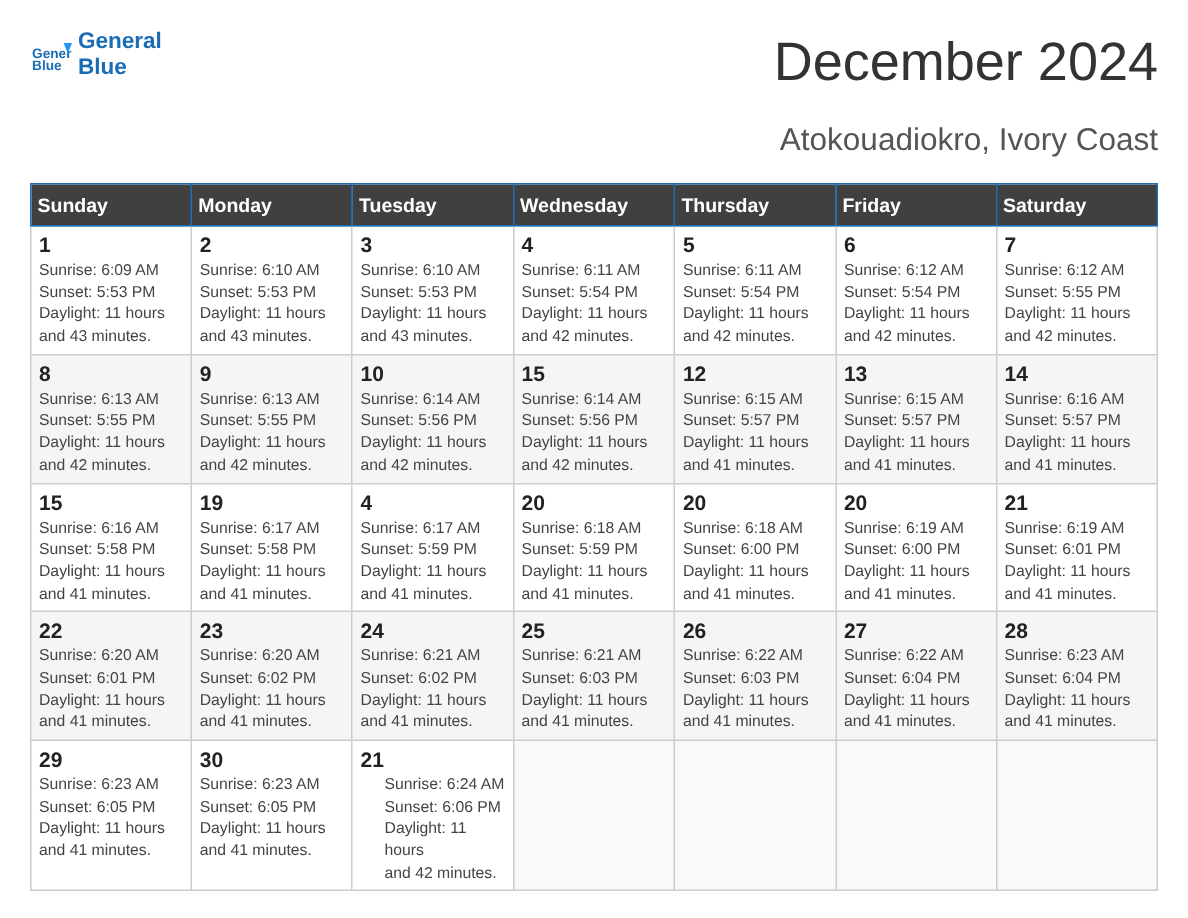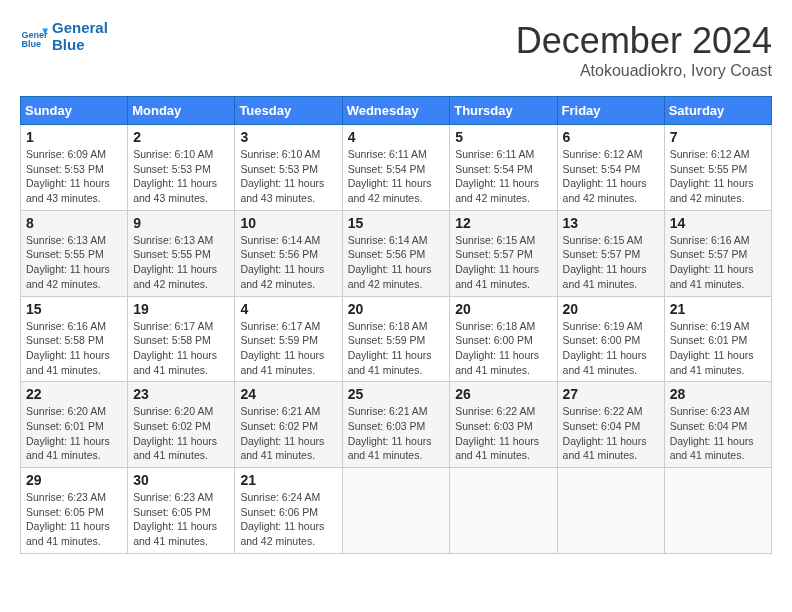--- a/index.html
+++ b/index.html
@@ -27,30 +27,31 @@
     }
     .title-block {
       text-align: right;
     }
     .month-title {
       font-size: 36px;
       font-weight: normal;
       color: #333;
     }
     .location {
-      font-size: 16px;
+      font-size: 21px;
       color: #555;
+      margin-top: 20px;
     }
     .calendar {
       width: 100%;
       border-collapse: collapse;
       font-size: 11px;
     }
     .calendar thead th {
-      background: #3b82f6;
+      background: #404040;
       color: #fff;
       padding: 6px 4px;
       text-align: left;
       font-size: 13px;
       font-weight: bold;
       border: 1px solid #1a6cb5;
     }
     .calendar tbody td {
       border: 1px solid #ccc;
       vertical-align: top;
@@ -329,21 +330,21 @@
         </td>
         <td>
           <span class="day-number">30</span>
           <div class="day-info" style="white-space: pre-line;">Sunrise: 6:23 AM
 Sunset: 6:05 PM
 Daylight: 11 hours
 and 41 minutes.</div>
         </td>
         <td>
           <span class="day-number">21</span>
-          <div class="day-info" style="white-space: pre-line;">Sunrise: 6:24 AM
+          <div class="day-info" style="white-space: pre-line; margin-left: 16px;">Sunrise: 6:24 AM
 Sunset: 6:06 PM
 Daylight: 11 hours
 and 42 minutes.</div>
         </td>
         <td class="empty-cell"></td>
         <td class="empty-cell"></td>
         <td class="empty-cell"></td>
         <td class="empty-cell"></td>
       </tr>
     </tbody>

